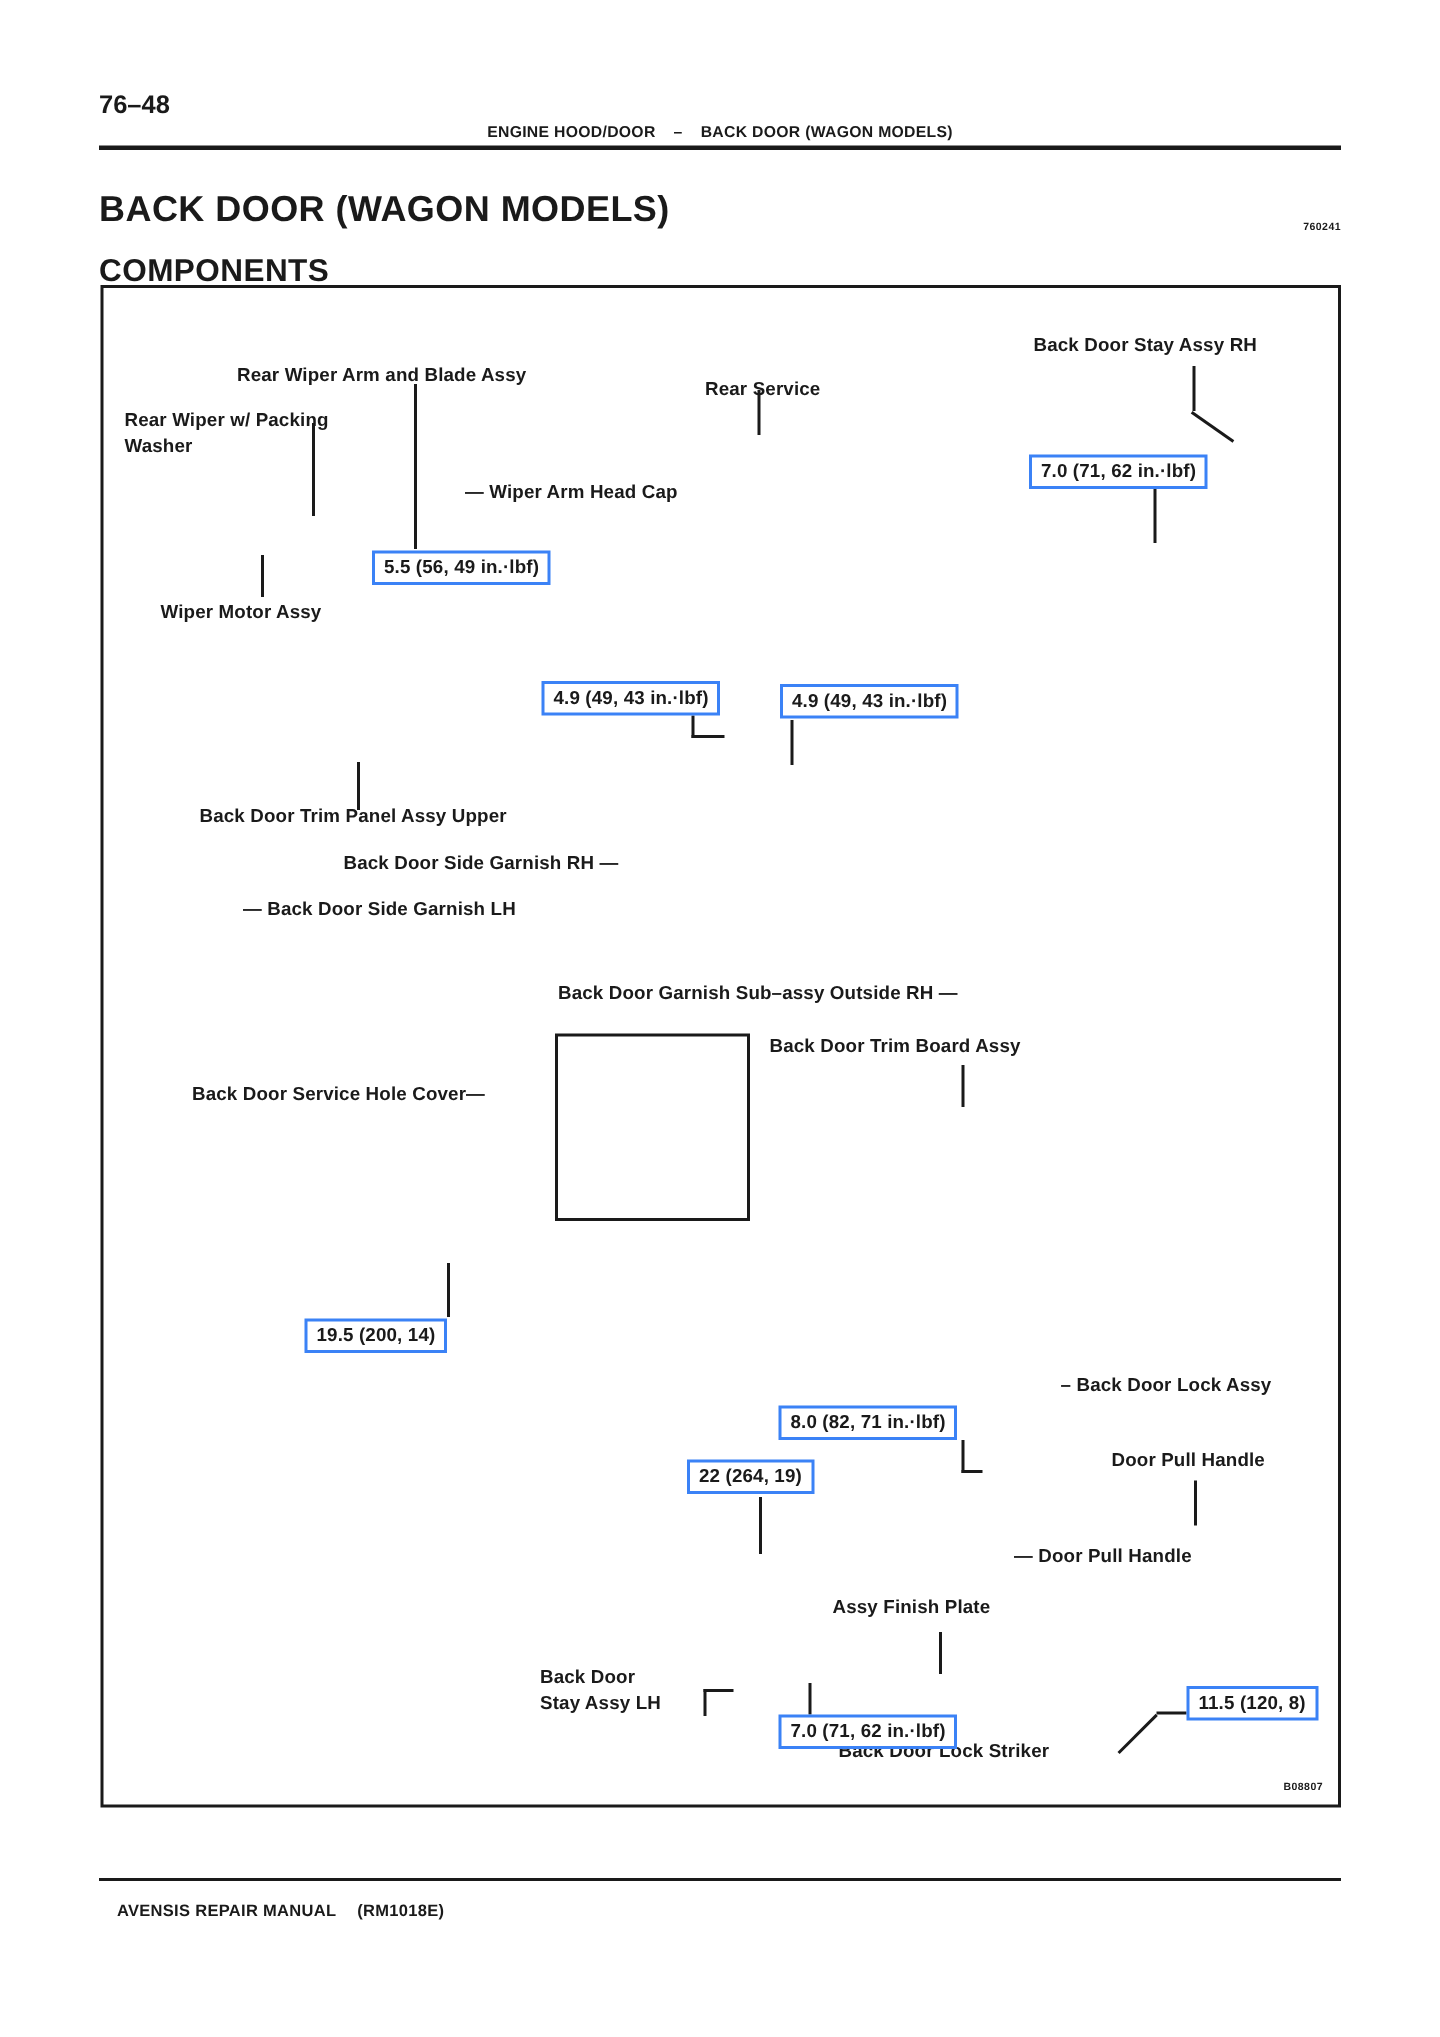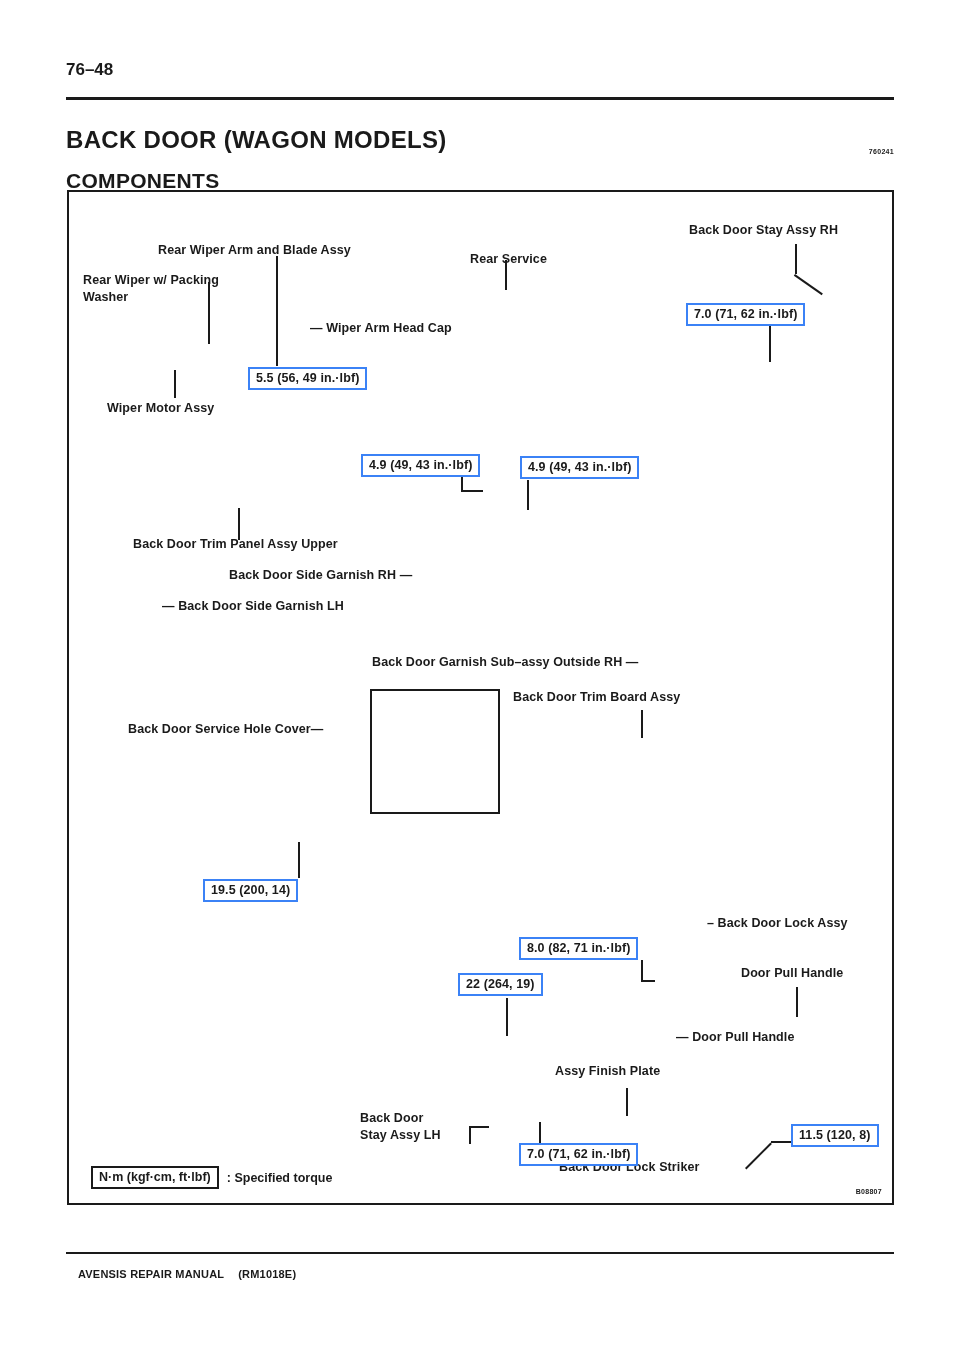--- a/index.html
+++ b/index.html
@@ -195,20 +195,23 @@
     font-weight: normal;
   }
 </style>
 </head>
 <body>
 
 <div id="page">
 
   <div class="page-number">76–48</div>
 
+  <div class="breadcrumb">
+    <span>ENGINE HOOD/DOOR</span><span class="sep">–</span><span>BACK DOOR (WAGON MODELS)</span>
+  </div>
 
   <div class="header-rule"></div>
 
   <h1 class="section-title">BACK DOOR (WAGON MODELS)</h1>
   <h2 class="subsection-title">COMPONENTS</h2>
   <div class="fig-code-top">760241</div>
 
   <div id="diagram">
 
     <div class="ln-v dg" style="left:726px; top:52px; height:30px;"></div>
@@ -308,24 +311,20 @@
     <div class="torque" style="left:134px; top:687px;">19.5 (200, 14)</div>
 
     <div class="torque" style="left:450px; top:745px;">8.0 (82, 71 in.·lbf)</div>
 
     <div class="torque" style="left:389px; top:781px;">22 (264, 19)</div>
 
     <div class="torque" style="left:450px; top:951px;">7.0 (71, 62 in.·lbf)</div>
 
     <div class="torque" style="left:722px; top:932px;">11.5 (120, 8)</div>
 
-    <div class="legend">
-      <span class="legend-key">N·m (kgf·cm, ft·lbf)</span>
-      <span class="legend-text">: Specified torque</span>
-    </div>
 
     <div class="fig-code-bottom">B08807</div>
   </div>
 
   <div class="footer-rule"></div>
   <div class="footer-text">
     <span>AVENSIS REPAIR MANUAL</span><span class="code">(RM1018E)</span>
   </div>
 
 </div>

